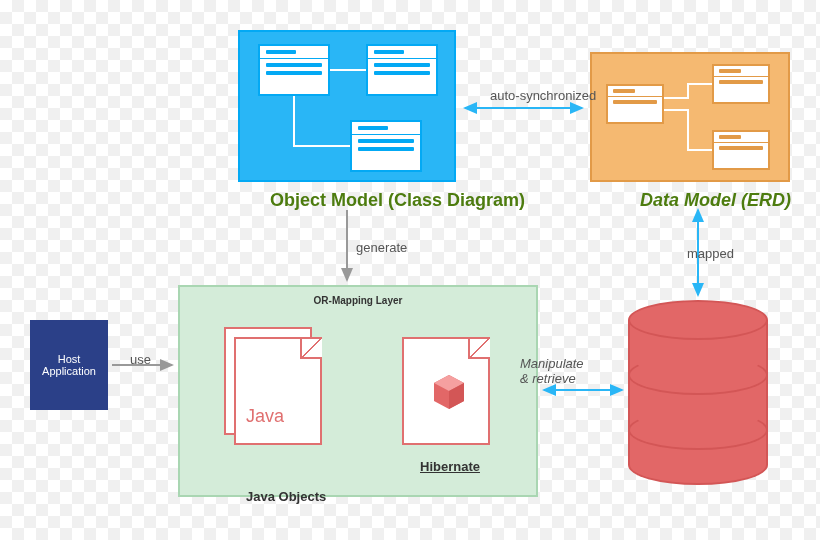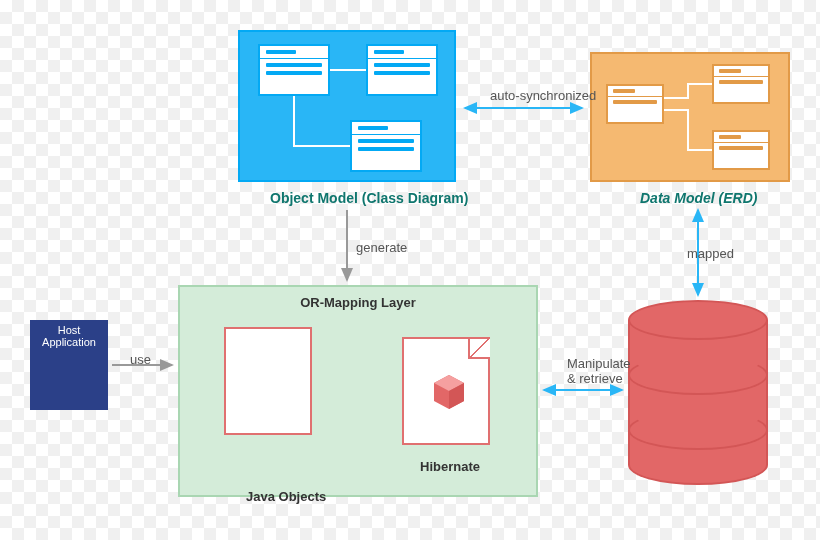--- a/index.html
+++ b/index.html
@@ -11,21 +11,21 @@
     background-image:
       linear-gradient(45deg, #f0f0f0 25%, transparent 25%),
       linear-gradient(-45deg, #f0f0f0 25%, transparent 25%),
       linear-gradient(45deg, transparent 75%, #f0f0f0 75%),
       linear-gradient(-45deg, transparent 75%, #f0f0f0 75%);
     background-size: 24px 24px;
     background-position: 0 0, 0 12px, 12px -12px, -12px 0px;
     background-color: #fff;
   }
   .label { font-size: 13px; color: #555; position: absolute; }
-  .bold-label { font-weight: bold; font-size: 14px; color: #0f766e; position: absolute; }
+  .bold-label { font-weight: bold; font-size: 18px; color: #4d7c0f; position: absolute; }
 
   
   .object-model {
     position: absolute;
     left: 238px; top: 30px;
     width: 218px; height: 152px;
     background: #29b6f6;
     border: 2px solid #03a9f4;
   }
   .class-box {
@@ -57,36 +57,36 @@
   .table-box .divider { border-top: 1px solid #e29a47; margin-top:2px; margin-bottom:2px;}
 
   
   .host-app {
     position: absolute;
     left: 30px; top: 320px;
     width: 78px; height: 90px;
     background: #2b4088;
     color: #fff;
     font-size: 11px;
-    display: flex; align-items: flex-start; justify-content: center;
+    display: flex; align-items: center; justify-content: center;
     text-align: center;
     padding: 4px;
   }
 
   
   .or-layer {
     position: absolute;
     left: 178px; top: 285px;
     width: 360px; height: 212px;
     background: #d4ecd9;
     border: 2px solid #a9d6b2;
   }
   .or-title {
     font-weight: bold;
-    font-size: 13px;
+    font-size: 10px;
     text-align: center;
     margin-top: 8px;
     color: #333;
   }
   .file-icon {
     position: absolute;
     width: 88px; height: 108px;
     background: #fff;
     border: 2px solid #e07070;
   }
@@ -185,30 +185,33 @@
 <div class="bold-label" style="left:640px; top:190px;font-style:italic;">Data Model (ERD)</div>
 
 <div class="host-app">
   <span>Host Application</span>
 </div>
 
 <div class="or-layer">
   <div class="or-title">OR-Mapping Layer</div>
 
   <div class="file-back" style="left:44px; top:40px;"></div>
+  <div class="file-icon" style="left:54px; top:50px;">
+    <span class="java-text">Java</span>
+  </div>
   <div class="label" style="left:66px; top:172px; position:absolute; font-weight:bold; color:#333;margin-top:30px;">Java Objects</div>
 
   <div class="file-icon" style="left:222px; top:50px;">
     <svg class="cube-icon" width="30" height="34">
       <polygon points="15,0 30,8 30,26 15,34 0,26 0,8" fill="#e26767"></polygon>
       <polygon points="15,0 30,8 15,16 0,8" fill="#f5a0a0"></polygon>
       <polygon points="15,16 30,8 30,26 15,34" fill="#d35656"></polygon>
     </svg>
   </div>
-  <div class="label" style="left:240px; top:172px; position:absolute; font-weight:bold; color:#333;">Hibernate</div>
+  <div class="label" style="left:240px; top:172px; position:absolute; font-weight:bold; color:#333;text-decoration:underline;">Hibernate</div>
 </div>
 
 <div class="db">
   <div class="body"></div>
   <div class="ellipse-top"></div>
   <div class="ring" style="top:55px;"></div>
   <div class="ring" style="top:110px;"></div>
 </div>
 
 <svg class="arrows">
@@ -232,13 +235,13 @@
 
   <line x1="112" y1="365" x2="172" y2="365" stroke="#999" stroke-width="2" marker-end="url(#arr-gray)"></line>
 
   <line x1="544" y1="390" x2="622" y2="390" stroke="#29b6f6" stroke-width="2" marker-start="url(#arr-blue-start)" marker-end="url(#arr-blue)"></line>
 </svg>
 
 <div class="label" style="left:490px; top:88px;">auto-synchronized</div>
 <div class="label" style="left:356px; top:240px;">generate</div>
 <div class="label" style="left:687px; top:246px;">mapped</div>
 <div class="label" style="left:130px; top:352px;">use</div>
-<div class="label" style="left:567px; top:356px; width:70px;">Manipulate &amp; retrieve</div>
+<div class="label" style="left:520px; top:356px; width:70px;font-style:italic;">Manipulate &amp; retrieve</div>
 
 </body></html>

